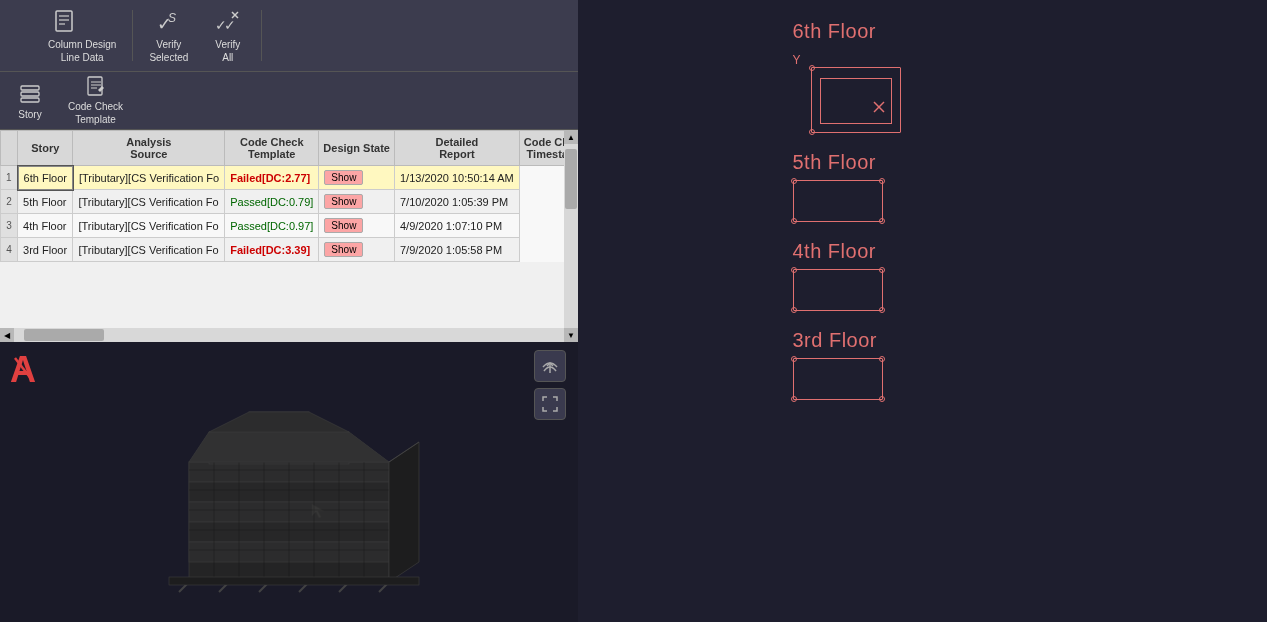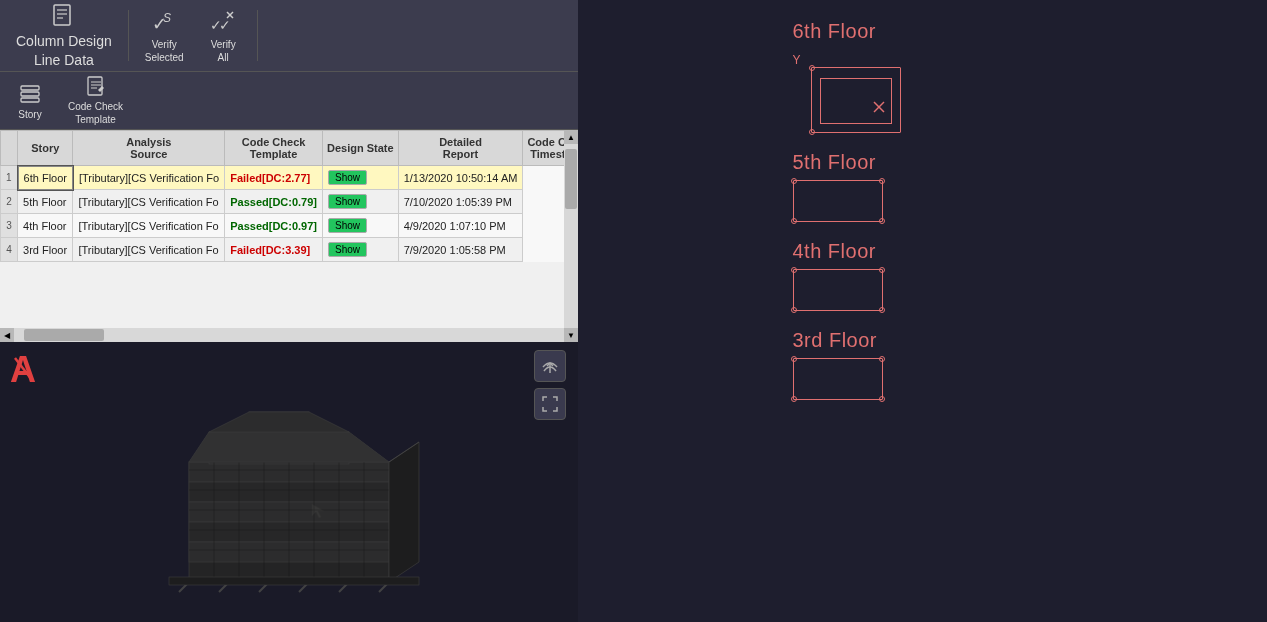--- a/index.html
+++ b/index.html
@@ -133,23 +133,23 @@
       font-size: 11px;
     }
     td.row-num {
       background: #e0e0e0;
       text-align: center;
       color: #555;
       width: 20px;
       font-size: 10px;
     }
     .status-failed { color: #cc0000; font-weight: 600; }
-    .status-passed { color: #006600; font-weight: 700; }
+    .status-passed { color: #006600; font-weight: 400; }
     .show-btn {
-      background: #22c55e;
+      background: #fca5a5;
       border: 1px solid #aaa;
       padding: 1px 6px;
       cursor: pointer;
       font-size: 10px;
       border-radius: 2px;
     }
 
     
     .table-scrollbar-v {
       position: absolute;
@@ -299,21 +299,21 @@
   <div class="toolbar">
     <div class="toolbar-btn">
       <div class="btn-icon">
         <svg width="28" height="28" viewBox="0 0 28 28">
           <rect x="4" y="3" width="16" height="20" rx="1" fill="none" stroke="#ccc" stroke-width="1.5"></rect>
           <line x1="7" y1="8" x2="17" y2="8" stroke="#ccc" stroke-width="1.2"></line>
           <line x1="7" y1="12" x2="17" y2="12" stroke="#ccc" stroke-width="1.2"></line>
           <line x1="7" y1="16" x2="13" y2="16" stroke="#ccc" stroke-width="1.2"></line>
         </svg>
       </div>
-      <span style="white-space:pre-line;font-size:14px;">Column Design
+      <span style="white-space:pre-line;font-size:10px;margin-left:32px;">Column Design
 Line Data</span>
     </div>
 
     <div class="toolbar-divider"></div>
 
     <div class="toolbar-btn">
       <div class="btn-icon">
         <svg width="28" height="28" viewBox="0 0 28 28">
           <text x="2" y="22" font-size="18" fill="#ccc">✓</text>
           <text x="13" y="14" font-size="12" fill="#ccc" font-style="italic">S</text>

